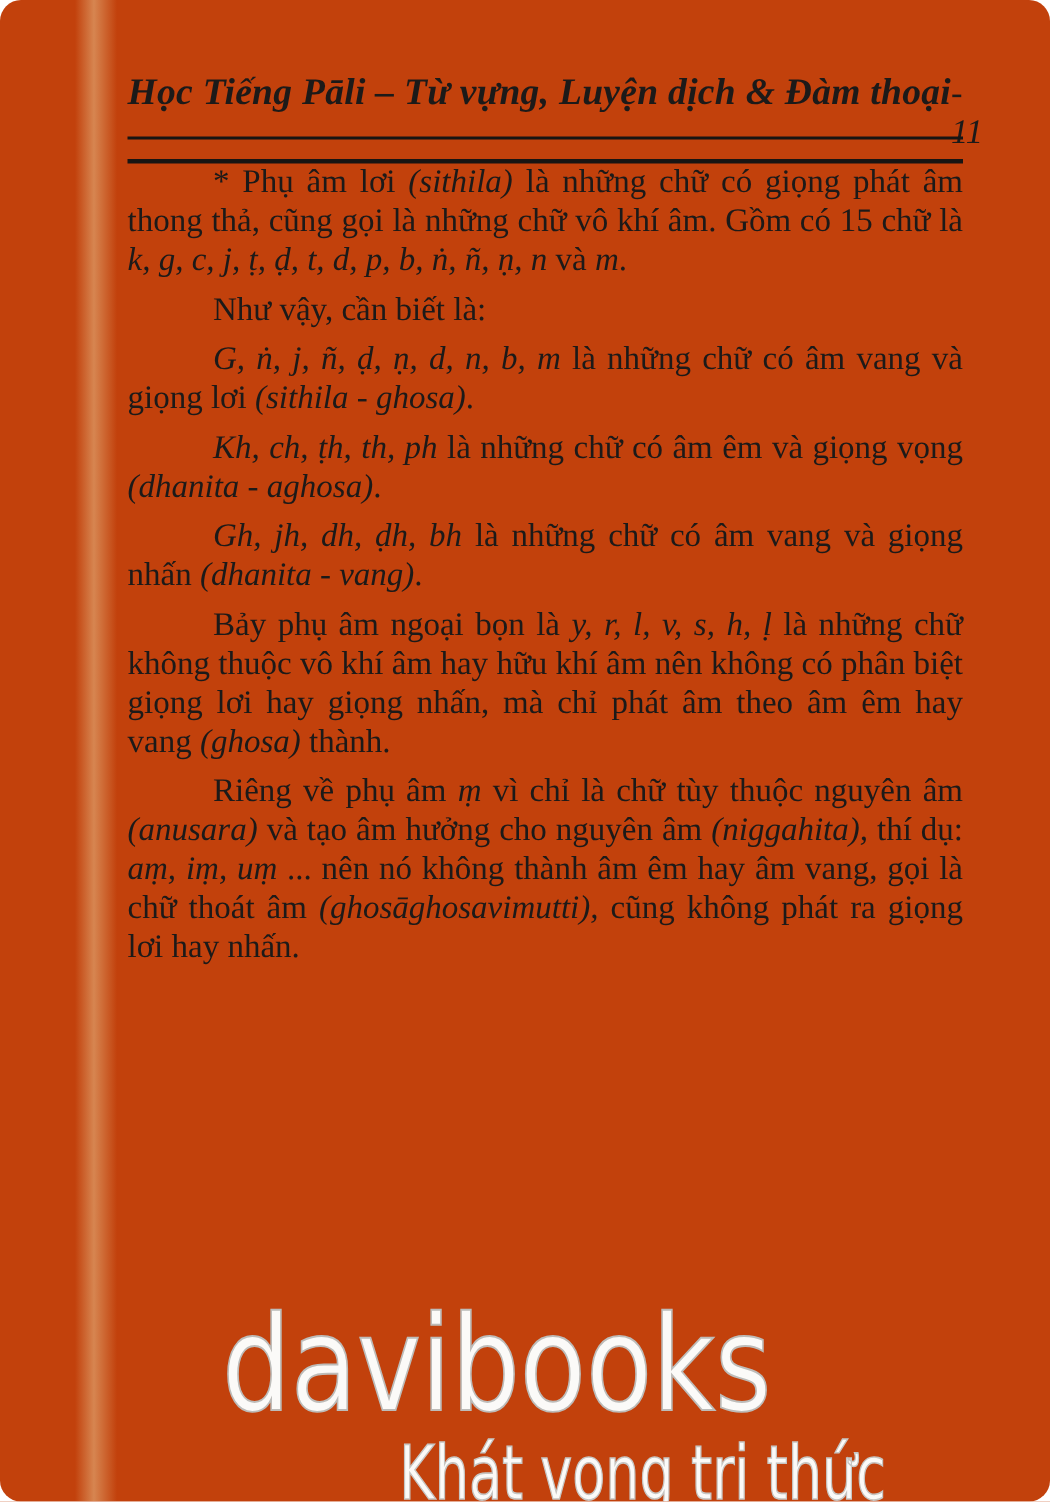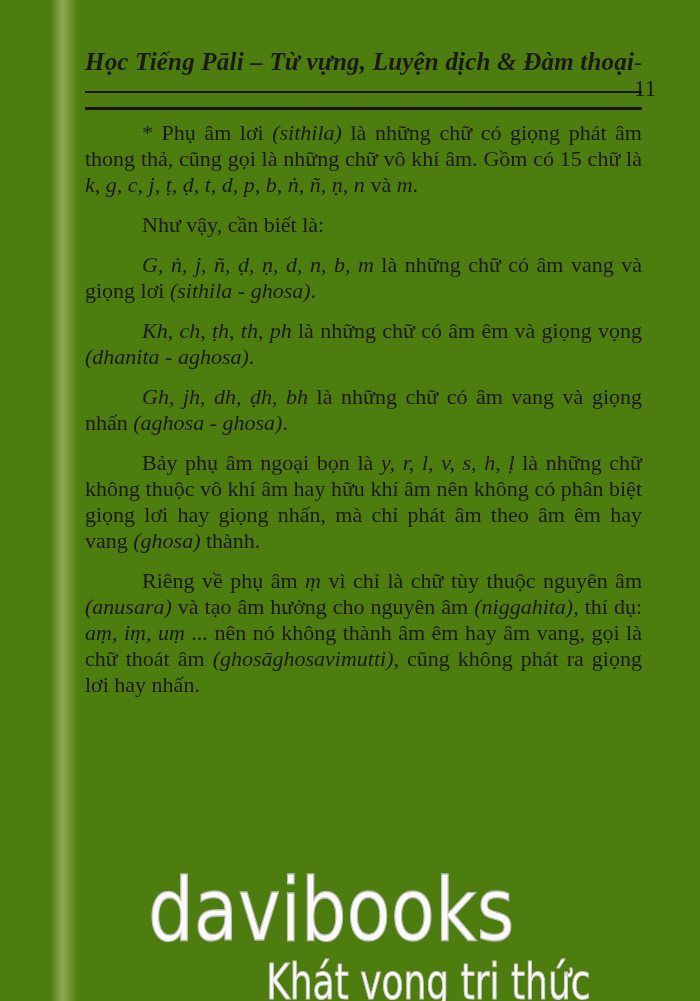--- a/index.html
+++ b/index.html
@@ -1,45 +1,46 @@
 <!DOCTYPE html>
 <html><head>
 <meta charset="utf-8">
 <style>
   html,body { margin:0; padding:0; background:#ffffff; }
   .page {
     position:relative; width:700px; height:1001px;
-    background:#4d7c0f; overflow:hidden;
+    background:#c2410c; overflow:hidden;
     font-family:"Liberation Serif","DejaVu Serif",serif;
     color:#1c1a19;
+    border-radius:14px;
   }
   .scan-edge {
     position:absolute; left:50px; top:0; width:28px; height:100%;
     background:linear-gradient(to right, rgba(243,228,175,0), rgba(243,228,175,0.42) 45%, rgba(243,228,175,0));
     pointer-events:none;
   }
   .header {
     position:absolute; left:85px; top:48px; width:557px;
     display:flex; justify-content:space-between; align-items:baseline;
     border-bottom:3px solid #181513; padding-bottom:5px;
   }
   .header-title {
     font-weight:bold; font-style:italic; font-size:25px; letter-spacing:0.2px;
     white-space:nowrap;
   }
-  .page-number { font-size:23px; padding-right:4px; }
+  .page-number { font-style:italic; font-size:23px; padding-right:4px; }
   .rule-thin {
     position:absolute; left:85px; top:91px; width:557px; height:2px;
     background:#181513;
   }
   .body-text {
     position:absolute; left:85px; top:106px; width:557px;
     font-size:22px; line-height:26px; text-align:justify;
   }
-  .para { margin:14px 0 7px 0; }
+  .para { margin:2px 0 7px 0; }
   .para.indent { text-indent:57px; }
   .it { font-style:italic; }
   .watermark { position:absolute; left:148px; top:866px; width:422px; }
   .wm-brand {
     font-family:"DejaVu Sans","Liberation Sans",sans-serif;
     font-size:88px; line-height:1; white-space:nowrap;
     color:#fbfaf8; -webkit-text-stroke:1.3px #bdbcb9;
     transform:scaleX(0.82); transform-origin:left center;
   }
   .wm-slogan {
@@ -60,21 +61,21 @@
     <span class="header-title">Học Tiếng Pāli – Từ vựng, Luyện dịch &amp; Đàm thoại</span>
     <span class="page-number">- 11</span>
   </div>
   <div class="rule-thin"></div>
 
   <div class="body-text">
       <p class="para indent"><span>* Phụ âm lơi </span><span class="it">(sithila)</span><span> là những chữ có giọng phát âm thong thả, cũng gọi là những chữ vô khí âm. Gồm có 15 chữ là </span><span class="it">k, g, c, j, ṭ, ḍ, t, d, p, b, ṅ, ñ, ṇ, n</span><span> và </span><span class="it">m</span><span>.</span></p>
       <p class="para indent"><span>Như vậy, cần biết là:</span></p>
       <p class="para indent"><span class="it">G, ṅ, j, ñ, ḍ, ṇ, d, n, b, m</span><span> là những chữ có âm vang và giọng lơi </span><span class="it">(sithila - ghosa)</span><span>.</span></p>
       <p class="para indent"><span class="it">Kh, ch, ṭh, th, ph</span><span> là những chữ có âm êm và giọng vọng </span><span class="it">(dhanita - aghosa)</span><span>.</span></p>
-      <p class="para indent"><span class="it">Gh, jh, dh, ḍh, bh</span><span> là những chữ có âm vang và giọng nhấn </span><span class="it">(aghosa - ghosa)</span><span>.</span></p>
+      <p class="para indent"><span class="it">Gh, jh, dh, ḍh, bh</span><span> là những chữ có âm vang và giọng nhấn </span><span class="it">(dhanita - vang)</span><span>.</span></p>
       <p class="para indent"><span>Bảy phụ âm ngoại bọn là </span><span class="it">y, r, l, v, s, h, ḷ</span><span> là những chữ không thuộc vô khí âm hay hữu khí âm nên không có phân biệt giọng lơi hay giọng nhấn, mà chỉ phát âm theo âm êm hay vang </span><span class="it">(ghosa)</span><span> thành.</span></p>
       <p class="para indent"><span>Riêng về phụ âm </span><span class="it">ṃ</span><span> vì chỉ là chữ tùy thuộc nguyên âm </span><span class="it">(anusara)</span><span> và tạo âm hưởng cho nguyên âm </span><span class="it">(niggahita),</span><span> thí dụ: </span><span class="it">aṃ, iṃ, uṃ</span><span> ... nên nó không thành âm êm hay âm vang, gọi là chữ thoát âm </span><span class="it">(ghosāghosavimutti),</span><span> cũng không phát ra giọng lơi hay nhấn.</span></p>
     </div>
 
   <div class="watermark">
     <div class="wm-brand">davibooks</div>
     <div class="wm-slogan">Khát vọng tri thức</div>
   </div>
 </div>
 

